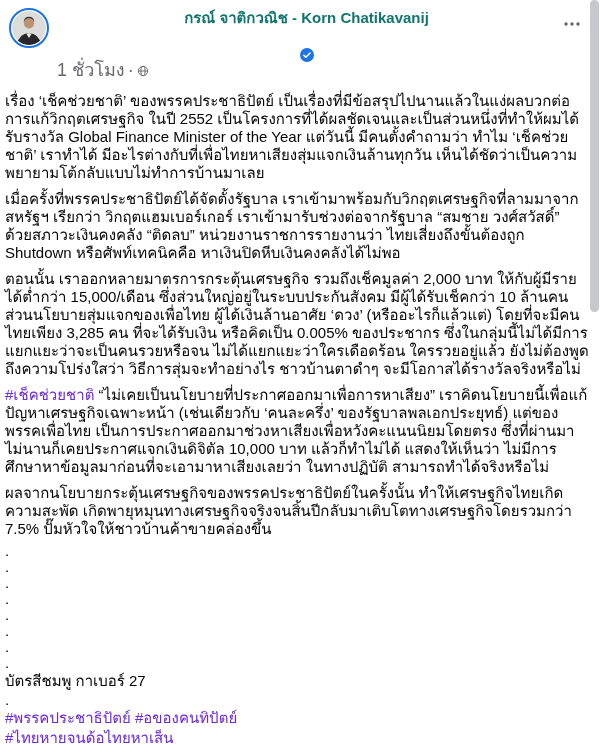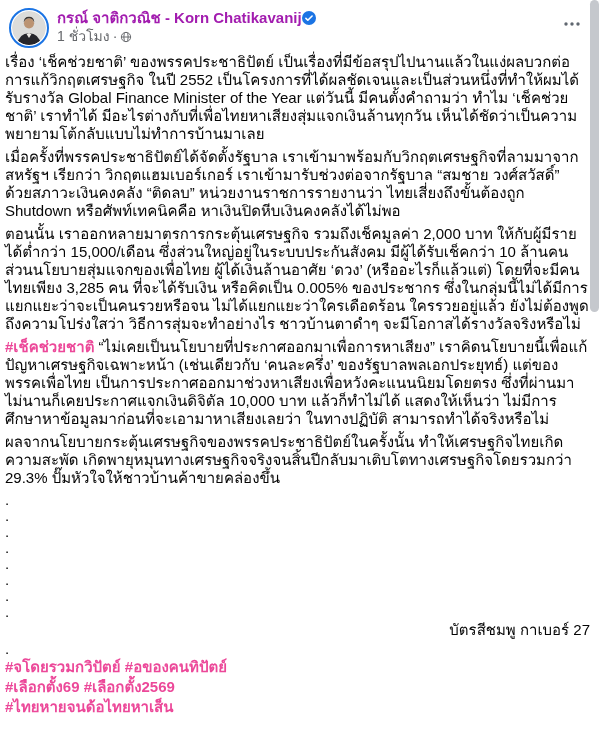--- a/index.html
+++ b/index.html
@@ -10,33 +10,33 @@
   }
   
   .scrollbar-thumb{position:absolute;top:0;right:1px;width:9px;height:312px;
     background:#c5c8cd;border-radius:5px;}
   
   .header{display:flex;align-items:flex-start;padding:8px 12px 0 9px;}
   .avatar-ring{flex:0 0 auto;width:34px;height:34px;border:2px solid #1b74e4;
     border-radius:50%;padding:1px;cursor:pointer;background:#fff;}
   .avatar-ring svg{display:block;width:34px;height:34px;border-radius:50%;}
   .header-text{margin-left:8px;flex:1;min-width:0;}
-  .name-row{display:flex;align-items:center;gap:0;font-size:15px;font-weight:700;
-    line-height:20px;color:#a21caf;}
+  .name-row{display:flex;align-items:center;gap:20px;font-size:15px;font-weight:700;
+    line-height:20px;color:#0f766e;flex-direction:column;}
   .badge svg{width:14px;height:14px;display:block;}
-  .meta-row{display:flex;align-items:center;gap:3px;font-size:14px;color:#65676b;line-height:17px;}
+  .meta-row{display:flex;align-items:center;gap:3px;font-size:18px;color:#65676b;line-height:17px;}
   .globe svg{width:12px;height:12px;display:block;}
   .more{color:#606770;padding:2px 6px;cursor:pointer;margin-top:4px;}
   .more svg{width:20px;height:20px;display:block;}
   
   .post-body{padding:5px 10px 0 5px;font-size:15px;line-height:18px;color:#050505;}
-  .post-body p{margin:0 0 5px 0;}
+  .post-body p{margin:8px 0 5px 0;}
   .dot-line{height:16px;line-height:16px;margin:0;font-size:15px;}
-  .pink-line{margin:1px 0 2px 0;text-align:right;}
-  .hashtag{color:#ec4899;font-weight:700;text-decoration:none;cursor:pointer;}
+  .pink-line{margin:1px 0 2px 0;}
+  .hashtag{color:#6d28d9;font-weight:400;text-decoration:none;cursor:pointer;}
   .tagline{line-height:20px;margin:0;}
 </style>
 </head>
 <body>
 
 <div class="scrollbar-thumb"></div>
 
 <div class="header">
   <div class="avatar-ring">
     <svg viewBox="0 0 36 36">
@@ -83,32 +83,31 @@
       <circle cx="16" cy="10" r="1.7" fill="#606770"></circle>
     </svg>
   </div>
 </div>
 
 <div class="post-body">
   <p>เรื่อง ‘เช็คช่วยชาติ’ ของพรรคประชาธิปัตย์ เป็นเรื่องที่มีข้อสรุปไปนานแล้วในแง่ผลบวกต่อการแก้วิกฤตเศรษฐกิจ ในปี 2552  เป็นโครงการที่ได้ผลชัดเจนและเป็นส่วนหนึ่งที่ทำให้ผมได้รับรางวัล Global Finance Minister of the Year แต่วันนี้ มีคนตั้งคำถามว่า ทำไม ‘เช็คช่วยชาติ’ เราทำได้ มีอะไรต่างกับที่เพื่อไทยหาเสียงสุ่มแจกเงินล้านทุกวัน เห็นได้ชัดว่าเป็นความพยายามโต้กลับแบบไม่ทำการบ้านมาเลย</p>
   <p>เมื่อครั้งที่พรรคประชาธิปัตย์ได้จัดตั้งรัฐบาล เราเข้ามาพร้อมกับวิกฤตเศรษฐกิจที่ลามมาจากสหรัฐฯ เรียกว่า วิกฤตแฮมเบอร์เกอร์ เราเข้ามารับช่วงต่อจากรัฐบาล “สมชาย วงศ์สวัสดิ์”  ด้วยสภาวะเงินคงคลัง “ติดลบ” หน่วยงานราชการรายงานว่า ไทยเสี่ยงถึงขั้นต้องถูก Shutdown หรือศัพท์เทคนิคคือ หาเงินปิดหีบเงินคงคลังได้ไม่พอ</p>
   <p>ตอนนั้น เราออกหลายมาตรการกระตุ้นเศรษฐกิจ รวมถึงเช็คมูลค่า 2,000 บาท ให้กับผู้มีรายได้ต่ำกว่า 15,000/เดือน ซึ่งส่วนใหญ่อยู่ในระบบประกันสังคม มีผู้ได้รับเช็คกว่า 10 ล้านคน ส่วนนโยบายสุ่มแจกของเพื่อไทย ผู้ได้เงินล้านอาศัย ‘ดวง’ (หรืออะไรก็แล้วแต่)  โดยที่จะมีคนไทยเพียง 3,285 คน ที่จะได้รับเงิน หรือคิดเป็น 0.005% ของประชากร  ซึ่งในกลุ่มนี้ไม่ได้มีการแยกแยะว่าจะเป็นคนรวยหรือจน ไม่ได้แยกแยะว่าใครเดือดร้อน ใครรวยอยู่แล้ว ยังไม่ต้องพูดถึงความโปร่งใสว่า วิธีการสุ่มจะทำอย่างไร ชาวบ้านตาดำๆ จะมีโอกาสได้รางวัลจริงหรือไม่</p>
   <p><a class="hashtag">#เช็คช่วยชาติ</a><span> “ไม่เคยเป็นนโยบายที่ประกาศออกมาเพื่อการหาเสียง” เราคิดนโยบายนี้เพื่อแก้ปัญหาเศรษฐกิจเฉพาะหน้า (เช่นเดียวกับ ‘คนละครึ่ง’ ของรัฐบาลพลเอกประยุทธ์) แต่ของพรรคเพื่อไทย เป็นการประกาศออกมาช่วงหาเสียงเพื่อหวังคะแนนนิยมโดยตรง ซึ่งที่ผ่านมาไม่นานก็เคยประกาศแจกเงินดิจิตัล 10,000 บาท แล้วก็ทำไม่ได้ แสดงให้เห็นว่า ไม่มีการศึกษาหาข้อมูลมาก่อนที่จะเอามาหาเสียงเลยว่า ในทางปฏิบัติ สามารถทำได้จริงหรือไม่</span></p>
-  <p>ผลจากนโยบายกระตุ้นเศรษฐกิจของพรรคประชาธิปัตย์ในครั้งนั้น ทำให้เศรษฐกิจไทยเกิดความสะพัด เกิดพายุหมุนทางเศรษฐกิจจริงจนสิ้นปีกลับมาเติบโตทางเศรษฐกิจโดยรวมกว่า 29.3% ปั๊มหัวใจให้ชาวบ้านค้าขายคล่องขึ้น</p>
+  <p>ผลจากนโยบายกระตุ้นเศรษฐกิจของพรรคประชาธิปัตย์ในครั้งนั้น ทำให้เศรษฐกิจไทยเกิดความสะพัด เกิดพายุหมุนทางเศรษฐกิจจริงจนสิ้นปีกลับมาเติบโตทางเศรษฐกิจโดยรวมกว่า 7.5% ปั๊มหัวใจให้ชาวบ้านค้าขายคล่องขึ้น</p>
 
   <div class="dot-line">.</div>
   <div class="dot-line">.</div>
   <div class="dot-line">.</div>
   <div class="dot-line">.</div>
   <div class="dot-line">.</div>
   <div class="dot-line">.</div>
   <div class="dot-line">.</div>
   <div class="dot-line">.</div>
 
   <div class="pink-line">บัตรสีชมพู กาเบอร์ 27</div>
 
   <div class="dot-line">.</div>
 
-  <div class="tagline"><a class="hashtag">#จโดยรวมกวิปัตย์</a> <a class="hashtag">#อของคนทิปัตย์</a></div>
-  <div class="tagline"><a class="hashtag">#เลือกตั้ง69</a> <a class="hashtag">#เลือกตั้ง2569</a></div>
+  <div class="tagline"><a class="hashtag">#พรรคประชาธิปัตย์</a> <a class="hashtag">#อของคนทิปัตย์</a></div>
   <div class="tagline"><a class="hashtag">#ไทยหายจนด้อไทยหาเส็น</a></div>
 
 </div>
 
 </body></html>

